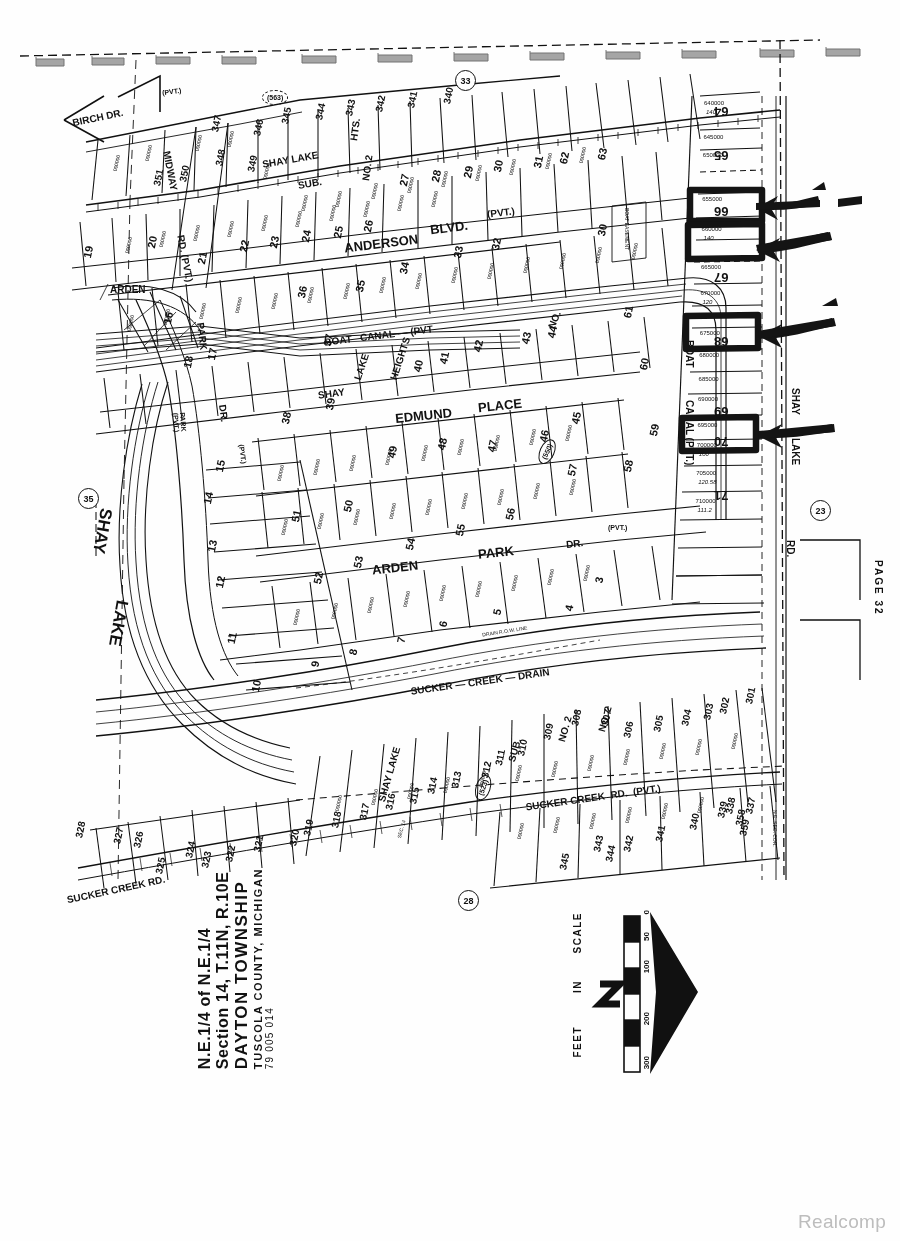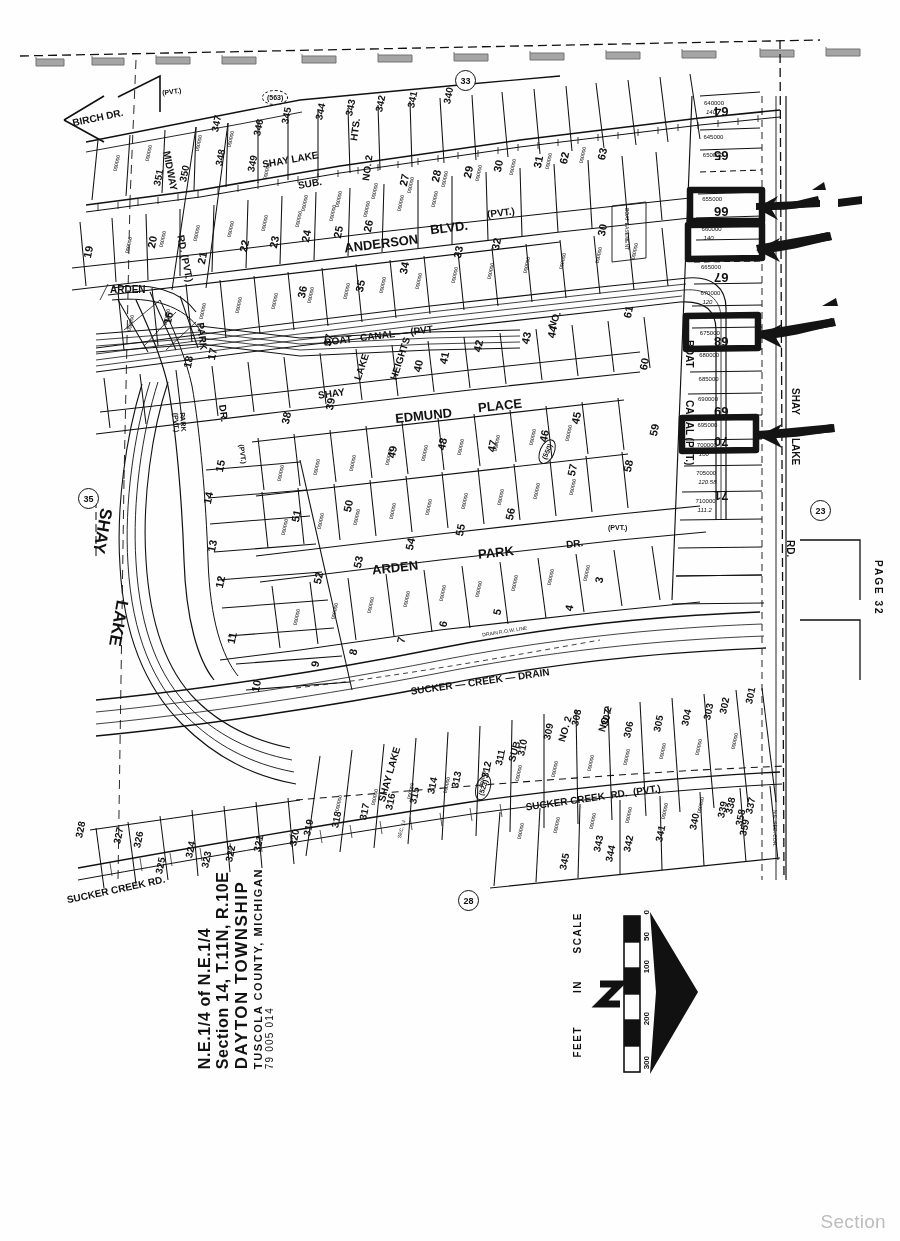--- a/index.html
+++ b/index.html
@@ -768,15 +768,15 @@
       <path d="M758 431 L834 424 L835 432 L759 439 Z"></path>
 
       <path d="M838 199 L862 196 L862 204 L838 207 Z"></path>
 
       <path d="M812 190 L824 182 L826 190 Z"></path>
       <path d="M822 306 L836 298 L838 306 Z"></path>
     </g>
   </svg>
 
   <div class="page-edge">PAGE 32</div>
-  <div class="wm">Section</div>
+  <div class="wm">Realcomp</div>
 
 </div>
 
 </body></html>

